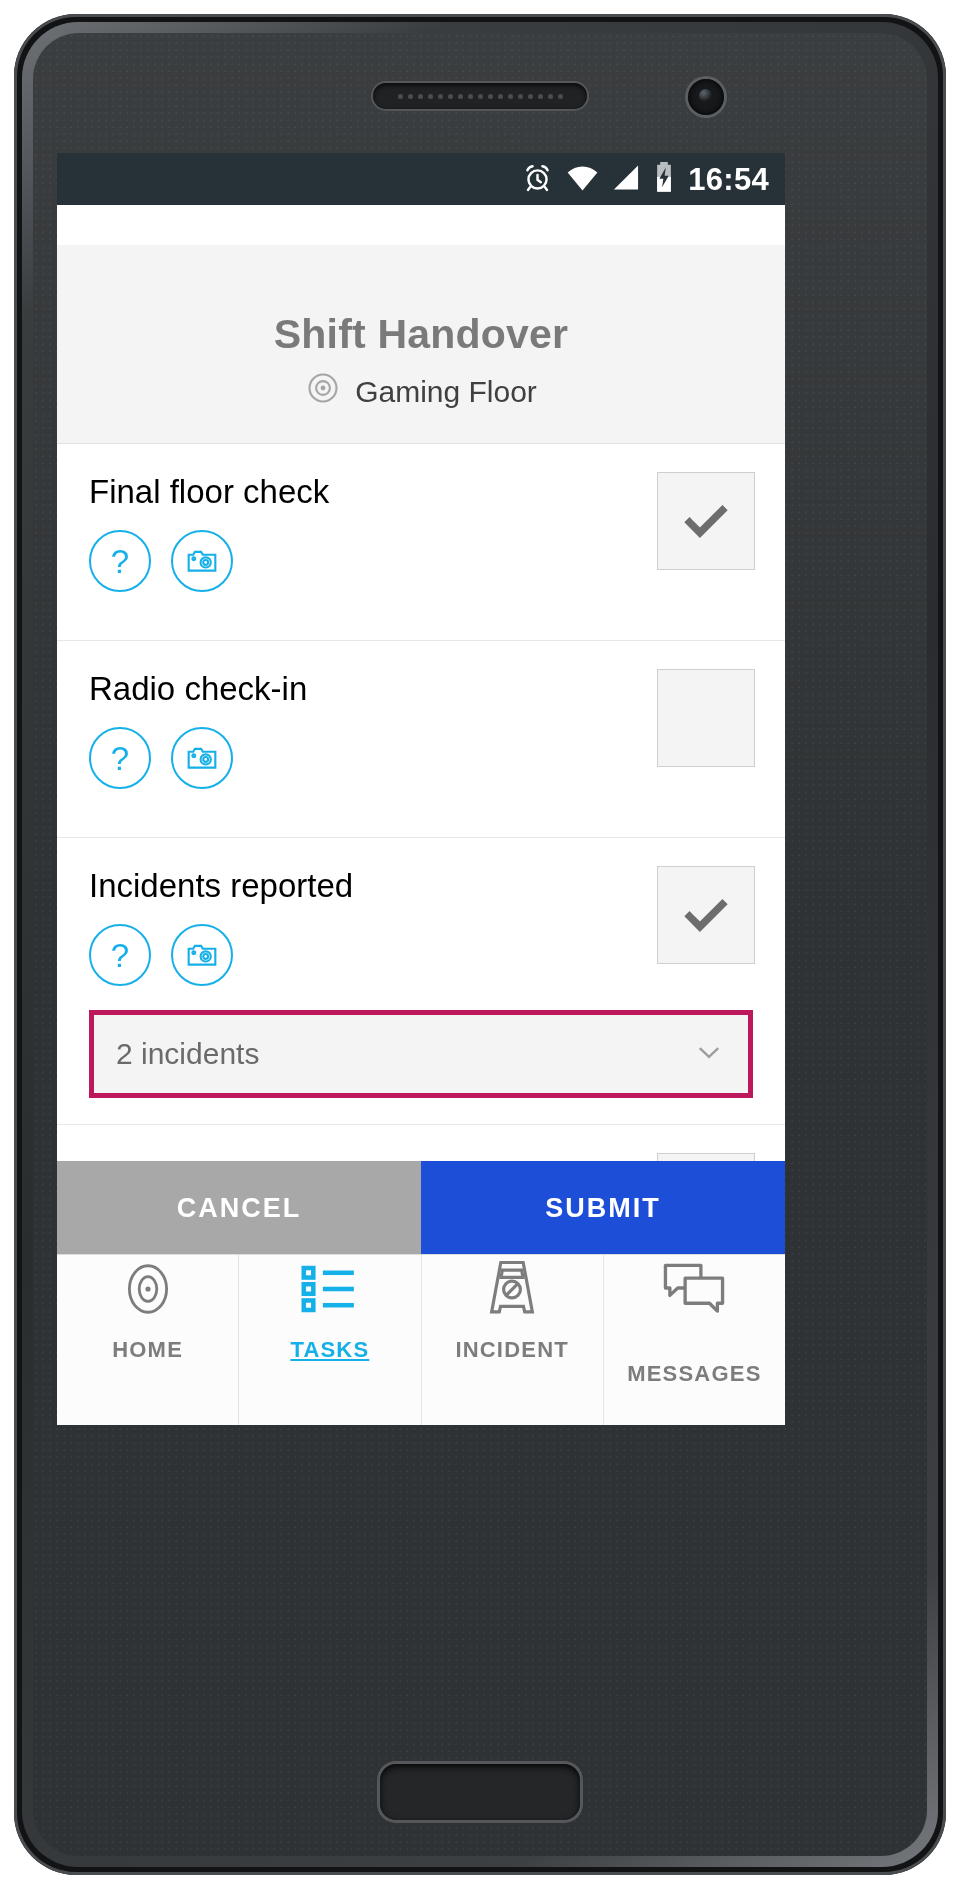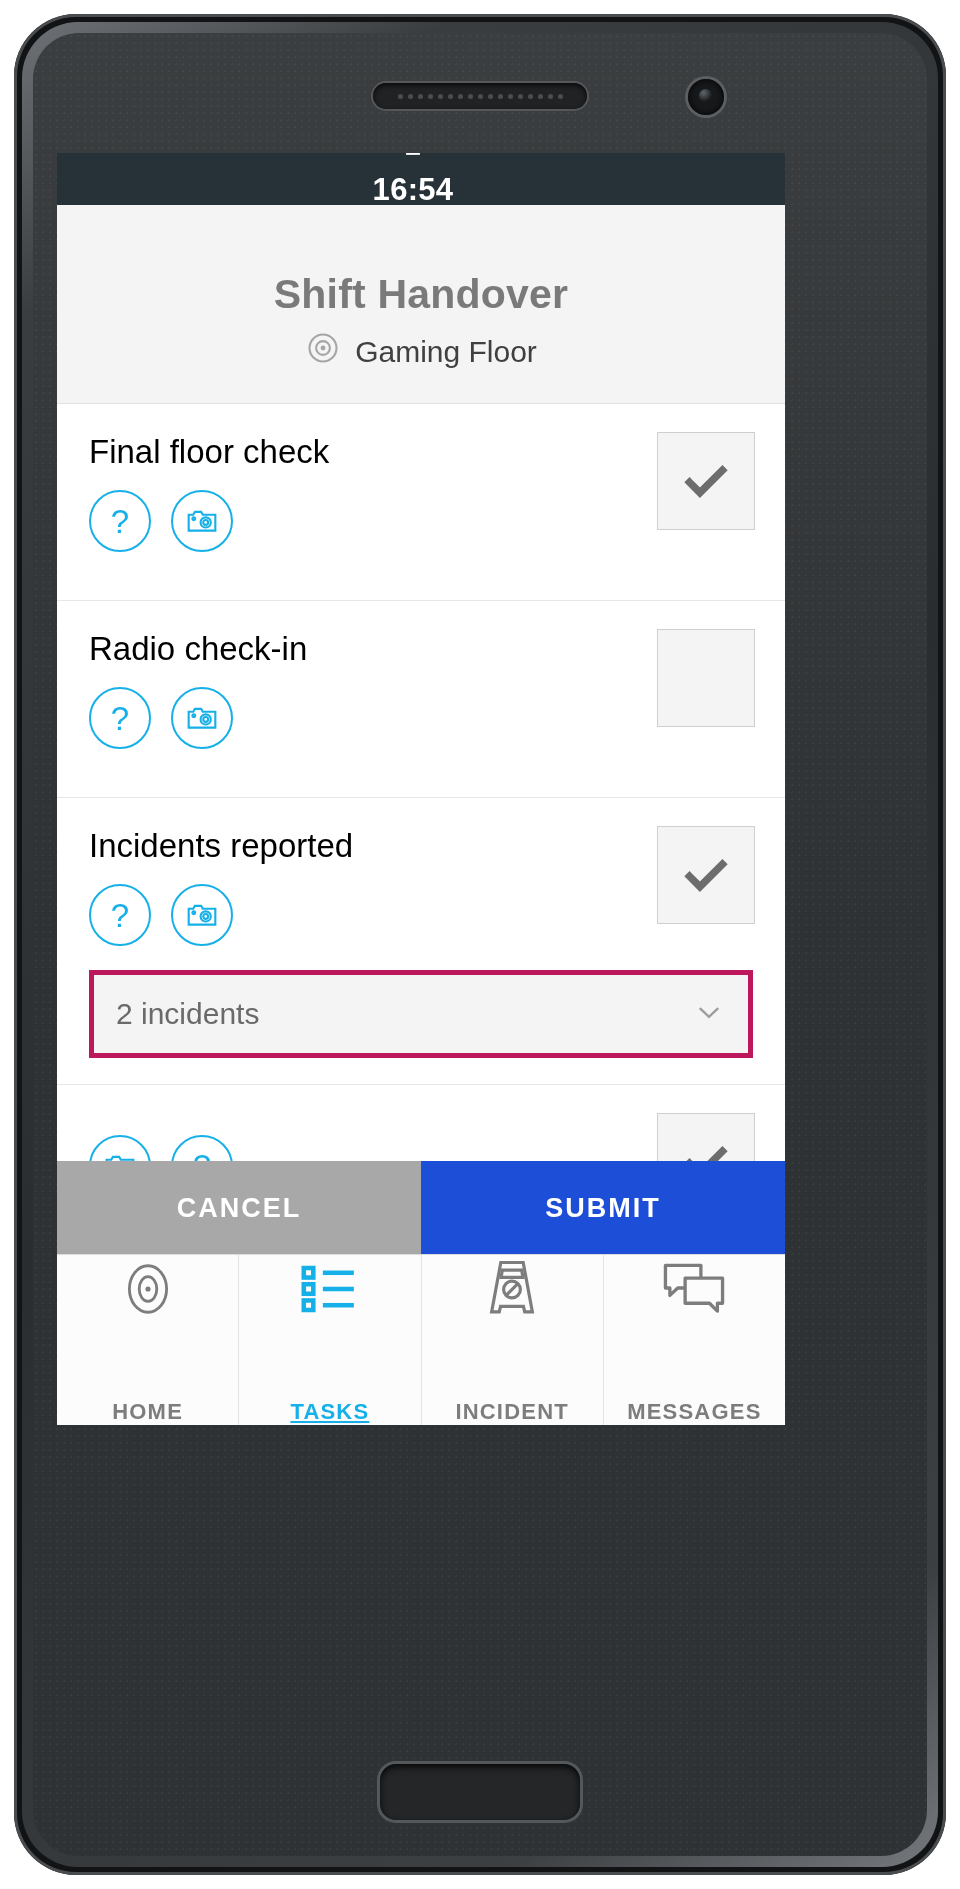--- a/index.html
+++ b/index.html
@@ -30,26 +30,26 @@
          background:radial-gradient(circle at 35% 30%,#5d666e,#191b1d 70%);}
   .homebtn{position:absolute;left:50%;bottom:36px;transform:translateX(-50%);
          width:200px;height:56px;border-radius:16px;background:#242628;
          box-shadow:0 0 0 3px #55585b, inset 0 3px 7px rgba(0,0,0,.85);}
 
   
   .screen{position:absolute;left:24px;top:120px;width:728px;height:1272px;background:#ffffff;overflow:hidden;}
 
   
   .statusbar{height:52px;background:#273238;display:flex;align-items:center;justify-content:flex-end;
-             padding-right:16px;gap:13px;color:#ffffff;flex-direction:column;}
+             padding-right:16px;gap:13px;color:#ffffff;}
   .sb-time{font-size:31px;font-weight:bold;letter-spacing:.3px;line-height:1;}
   .sb-ico{display:block;}
 
   
-  .apphead{background:#f4f4f4;border-bottom:1px solid #e2e2e2;padding:68px 0 30px;text-align:center;}
+  .apphead{background:#f4f4f4;border-bottom:1px solid #e2e2e2;padding:68px 0 30px;text-align:center;margin-top:40px;}
   .apptitle{font-size:41px;font-weight:bold;color:#7a7a7a;letter-spacing:.2px;line-height:1.05;}
   .appsub{margin-top:14px;display:flex;align-items:center;justify-content:center;gap:14px;
           font-size:30px;color:#404040;}
 
   
   .list{background:#ffffff;}
   .task{position:relative;border-bottom:1px solid #e7e7e7;padding:30px 32px 26px;min-height:140px;}
   .task-title{font-size:33px;color:#000000;line-height:1.1;}
   .chipbar{margin-top:20px;display:flex;gap:20px;}
   .chip{width:58px;height:58px;border-radius:50%;border:2px solid #16b0e8;
@@ -64,21 +64,21 @@
   
   .actionbar{position:absolute;left:0;right:0;bottom:170px;height:94px;display:flex;}
   .btn{flex:1;display:flex;align-items:center;justify-content:center;
        color:#ffffff;font-size:27px;font-weight:bold;letter-spacing:2px;}
   .btn-cancel{background:#a8a8a8;}
   .btn-submit{background:#1d4ed8;}
 
   
   .navbar{position:absolute;left:0;right:0;bottom:0;height:170px;background:#fcfcfc;
           border-top:1px solid #dcdcdc;display:flex;}
-  .nav{flex:1;display:flex;flex-direction:column;align-items:center;justify-content:space-between;gap:14px;
+  .nav{flex:1;display:flex;flex-direction:column;align-items:center;justify-content:flex-start;gap:14px;
        border-right:1px solid #e4e4e4;}
   .nav:last-child{border-right:none;gap:38px;}
   .nav-label{font-size:22px;font-weight:bold;letter-spacing:1.2px;color:#7d7d7d;}
   .nav.active .nav-label{color:#16b0e8;text-decoration:underline;}
   .nav-ico{height:68px;display:flex;align-items:center;justify-content:center;}
 </style>
 </head>
 <body>
 
 <div class="stage">

